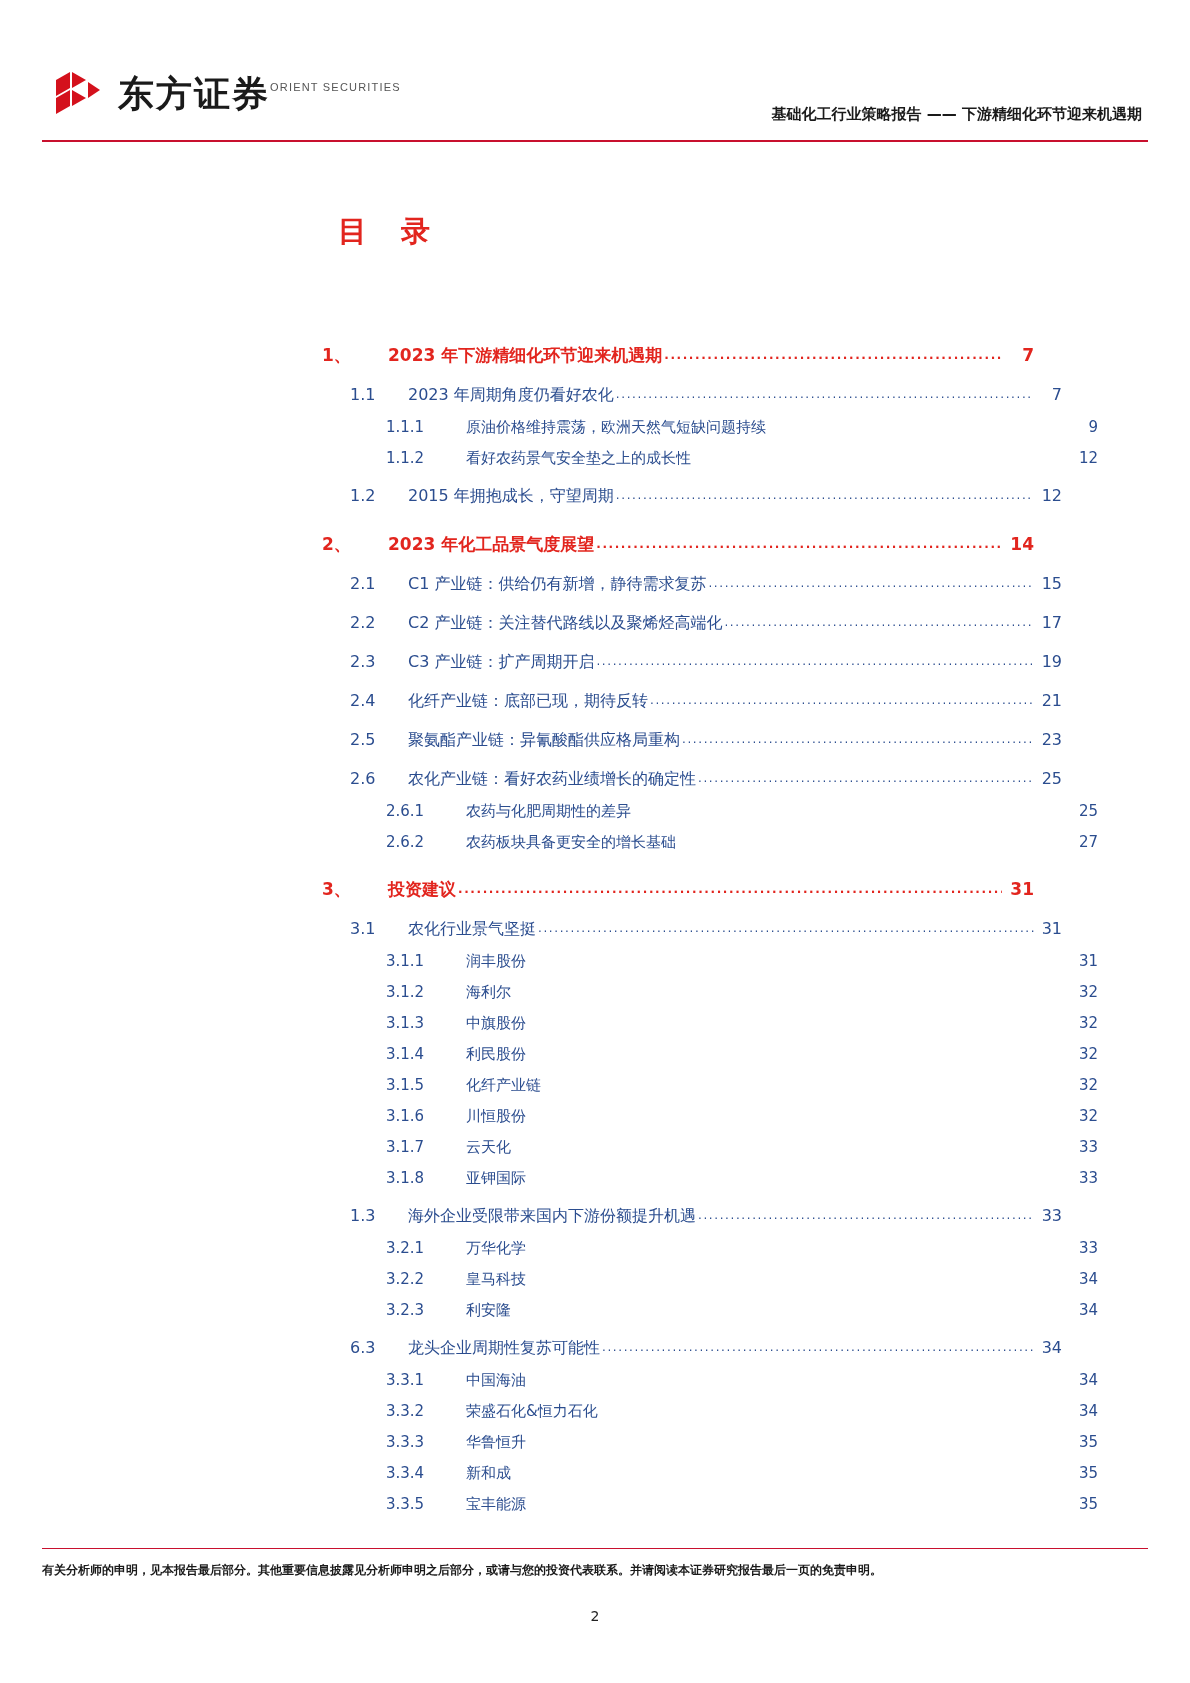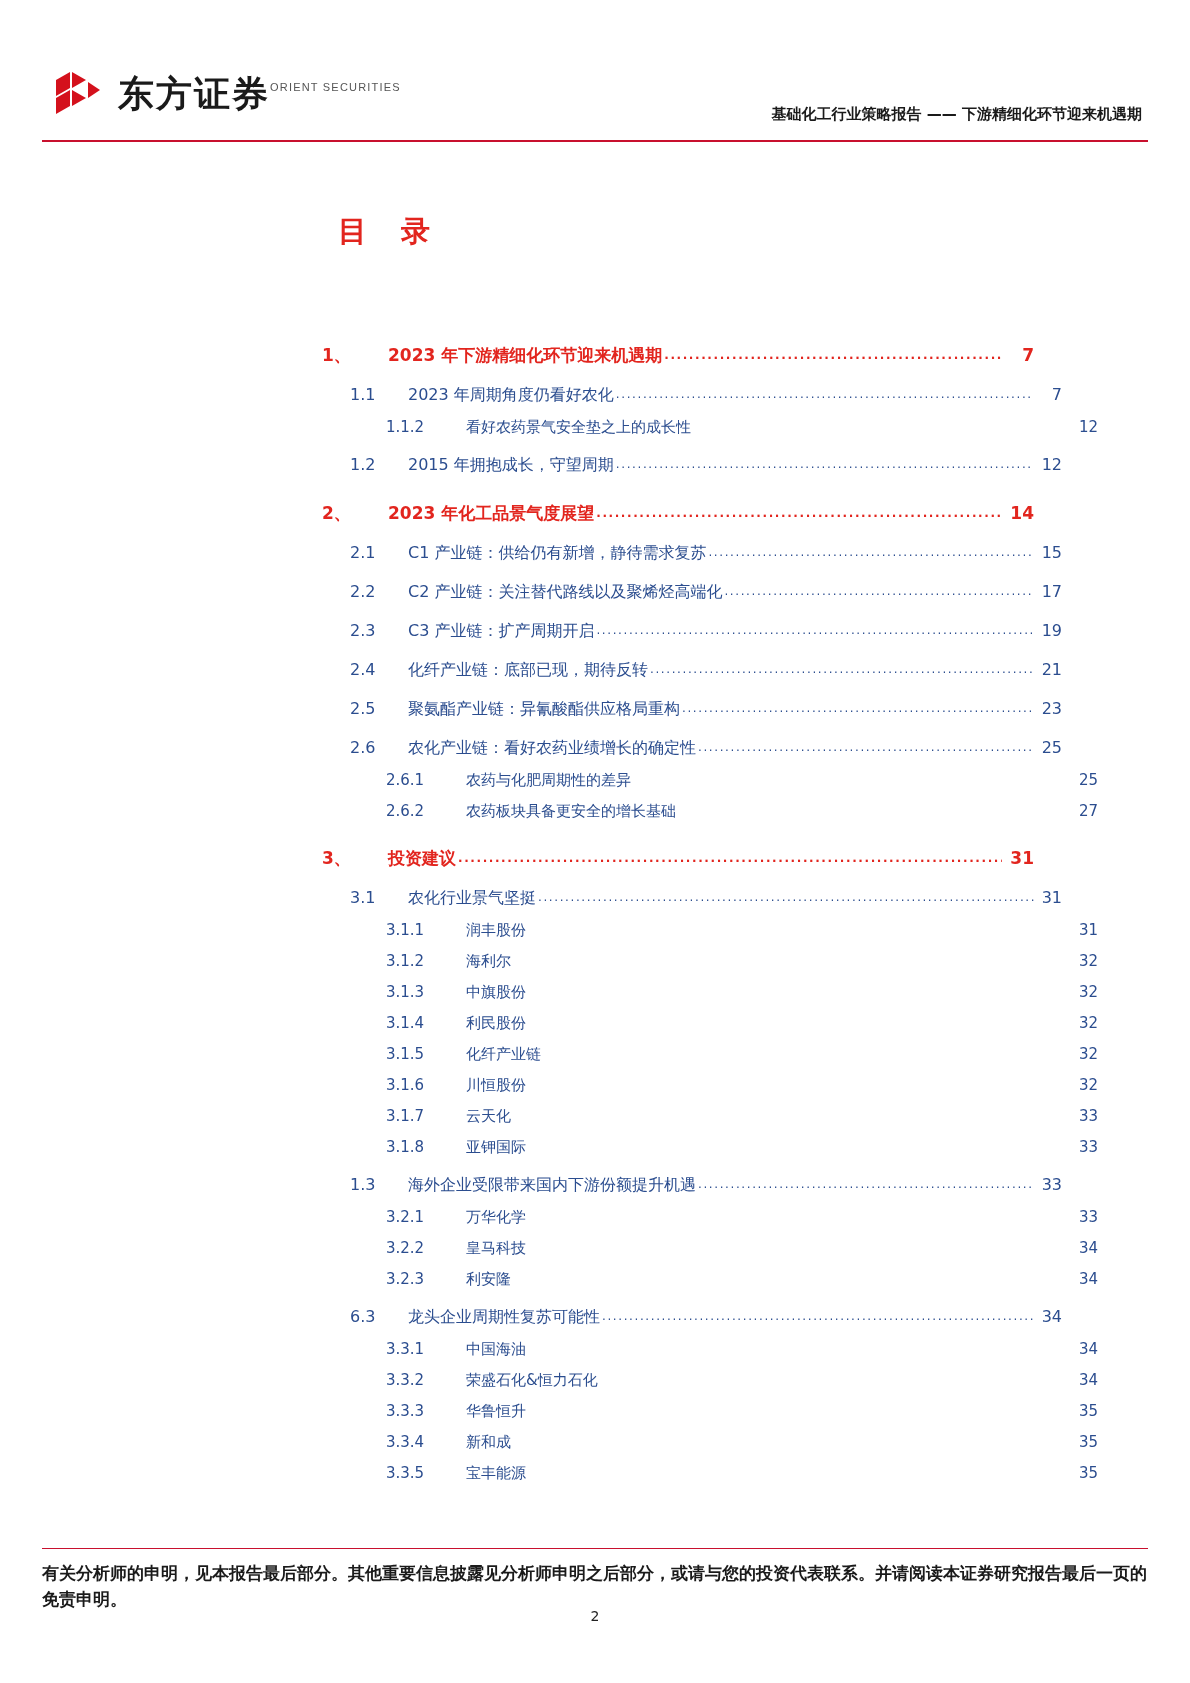--- a/index.html
+++ b/index.html
@@ -163,21 +163,21 @@
   
   .footer {
     position: absolute;
     left: 42px;
     top: 1548px;
     width: 1106px;
     border-top: 1.5px solid #c8102e;
     padding-top: 12px;
   }
   .footer-text {
-    font-size: 17px;
+    font-size: 12px;
     font-weight: bold;
     color: #1a1a1a;
     line-height: 1.5;
     font-family: "DejaVu Sans", sans-serif;
   }
   .page-number {
     position: absolute;
     left: 0;
     right: 0;
     top: 1608px;
@@ -221,20 +221,26 @@
       <span class="toc-dots">...................................................................................................................</span>
       <span class="toc-page">7</span>
     </div>
     <div class="toc-row lvl2">
       <span class="toc-num">1.1</span>
       <span class="toc-label">2023 年周期角度仍看好农化</span>
       <span class="toc-dots">...................................................................................................................</span>
       <span class="toc-page">7</span>
     </div>
     <div class="toc-row lvl3">
+      <span class="toc-num">1.1.1</span>
+      <span class="toc-label">原油价格维持震荡，欧洲天然气短缺问题持续</span>
+      <span class="toc-gap"></span>
+      <span class="toc-page">9</span>
+    </div>
+    <div class="toc-row lvl3">
       <span class="toc-num">1.1.2</span>
       <span class="toc-label">看好农药景气安全垫之上的成长性</span>
       <span class="toc-gap"></span>
       <span class="toc-page">12</span>
     </div>
     <div class="toc-row lvl2">
       <span class="toc-num">1.2</span>
       <span class="toc-label">2015 年拥抱成长，守望周期</span>
       <span class="toc-dots">...................................................................................................................</span>
       <span class="toc-page">12</span>

